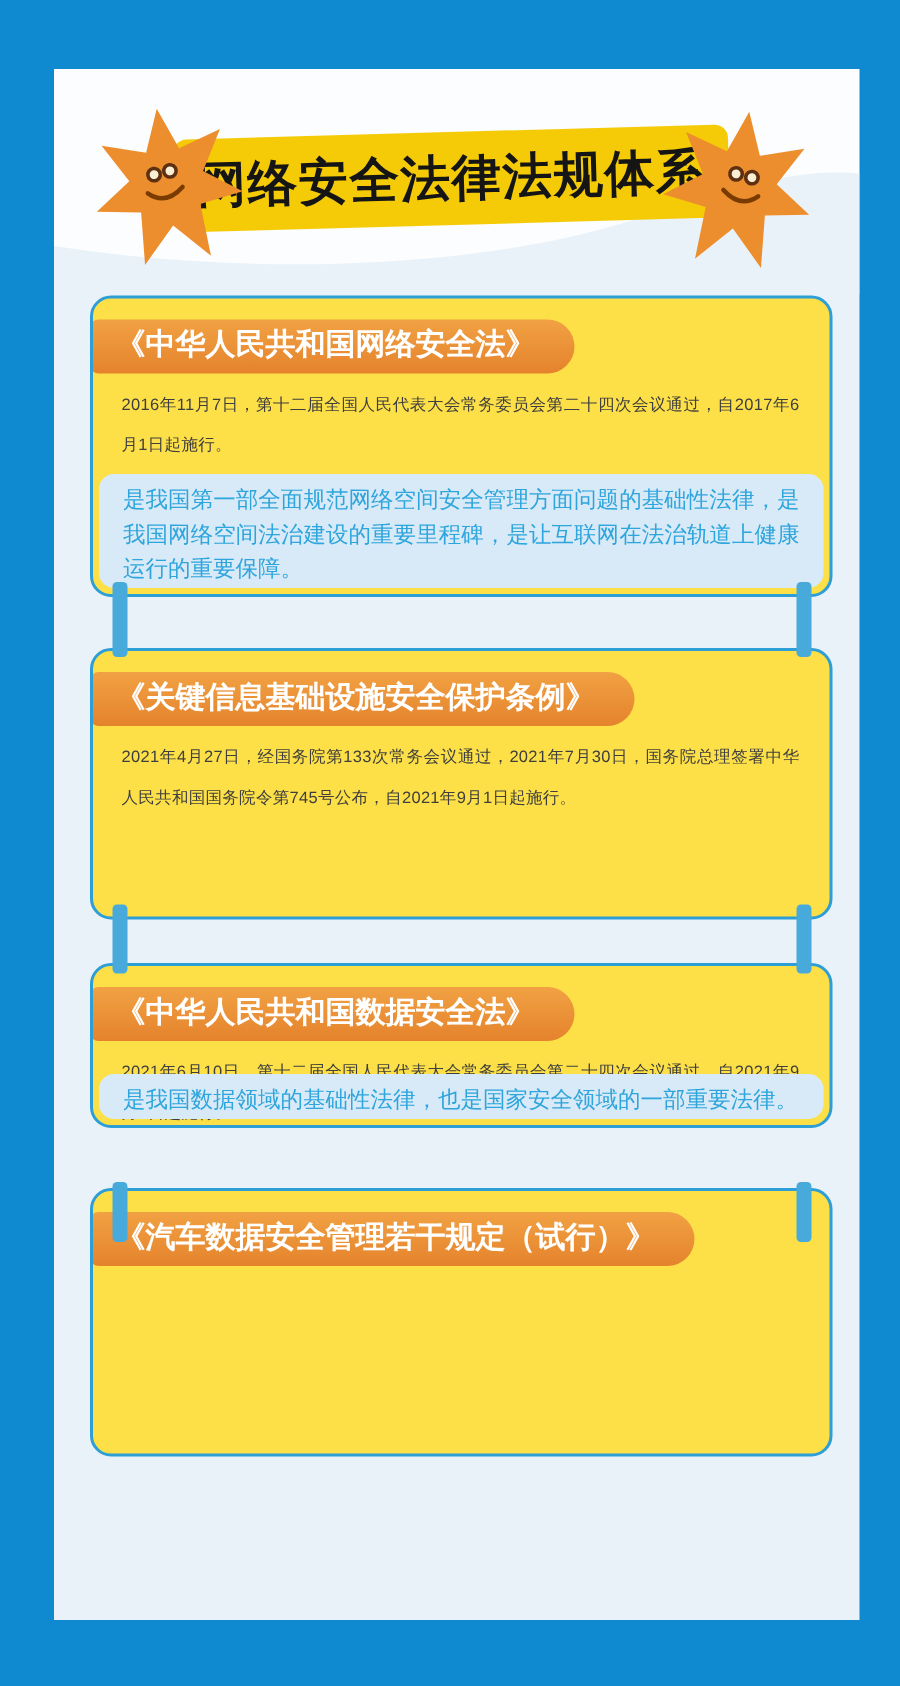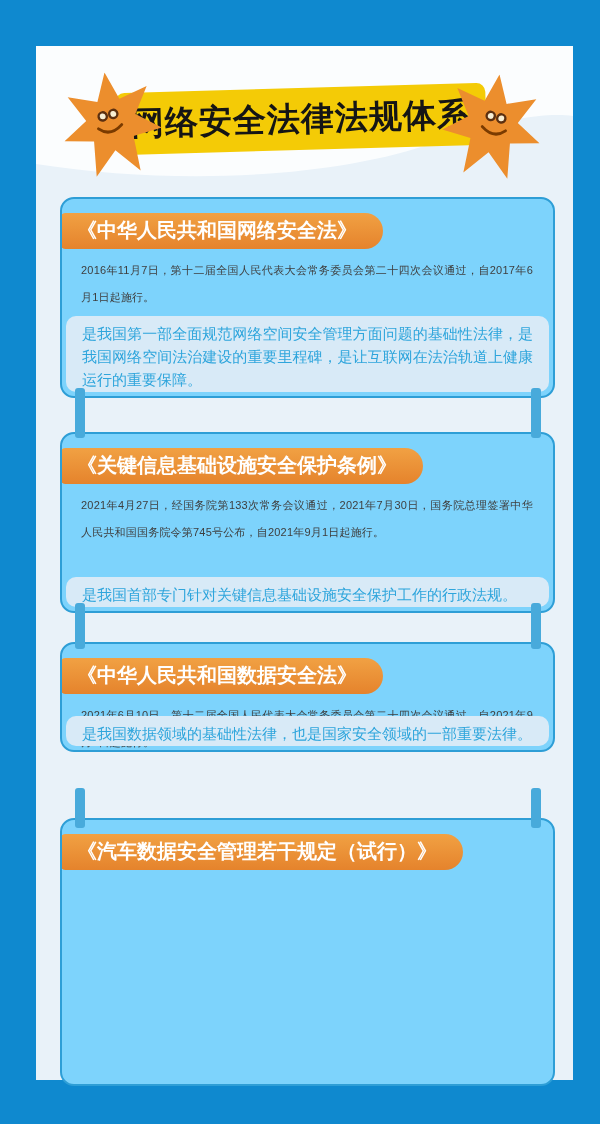--- a/index.html
+++ b/index.html
@@ -29,21 +29,21 @@
   .star-right{left:442px;top:74px;width:100px;height:108px;transform:scaleX(-1) rotate(-8deg);}
 
   
   .connector{
     position:absolute;width:10px;background:#48AADB;border-radius:3px;z-index:3;
   }
 
   
   .card{
     position:absolute;left:60px;width:495px;
-    background:#7dd3fc;border:2px solid #2E9ED6;border-radius:14px;
+    background:#fde047;border:2px solid #2E9ED6;border-radius:14px;
     box-sizing:border-box;z-index:2;overflow:hidden;
   }
   .pill{
     display:inline-block;margin:14px 0 0 -2px;
     padding:5px 26px 6px 17px;
     border-radius:6px 19px 19px 6px;
     background:linear-gradient(180deg,#F1A143 0%,#E5832C 100%);
     color:#ffffff;font-weight:bold;font-size:20px;line-height:25px;white-space:nowrap;
   }
   .body-text{
@@ -105,34 +105,31 @@
     <div class="note">
       <p>是我国第一部全面规范网络空间安全管理方面问题的基础性法律，是我国网络空间法治建设的重要里程碑，是让互联网在法治轨道上健康运行的重要保障。</p>
     </div>
   </section>
 
   <section class="card" style="top:432px;height:181px;">
     <div class="pill">
       <span>《关键信息基础设施安全保护条例》</span>
     </div>
     <p class="body-text">2021年4月27日，经国务院第133次常务会议通过，2021年7月30日，国务院总理签署中华人民共和国国务院令第745号公布，自2021年9月1日起施行。</p>
-    <div class="note">
-      <p>是我国首部专门针对关键信息基础设施安全保护工作的行政法规。</p>
-    </div>
   </section>
 
   <section class="card" style="top:642px;height:110px;">
     <div class="pill">
       <span>《中华人民共和国数据安全法》</span>
     </div>
     <p class="body-text">2021年6月10日，第十二届全国人民代表大会常务委员会第二十四次会议通过，自2021年9月1日起施行。</p>
     <div class="note">
       <p>是我国数据领域的基础性法律，也是国家安全领域的一部重要法律。</p>
     </div>
   </section>
 
-  <section class="card" style="top:818px;height:268px;">
+  <section class="card" style="top:792px;height:179px;">
     <div class="pill">
       <span>《汽车数据安全管理若干规定（试行）》</span>
     </div>
   </section>
 
 </div>
 
 </body></html>

